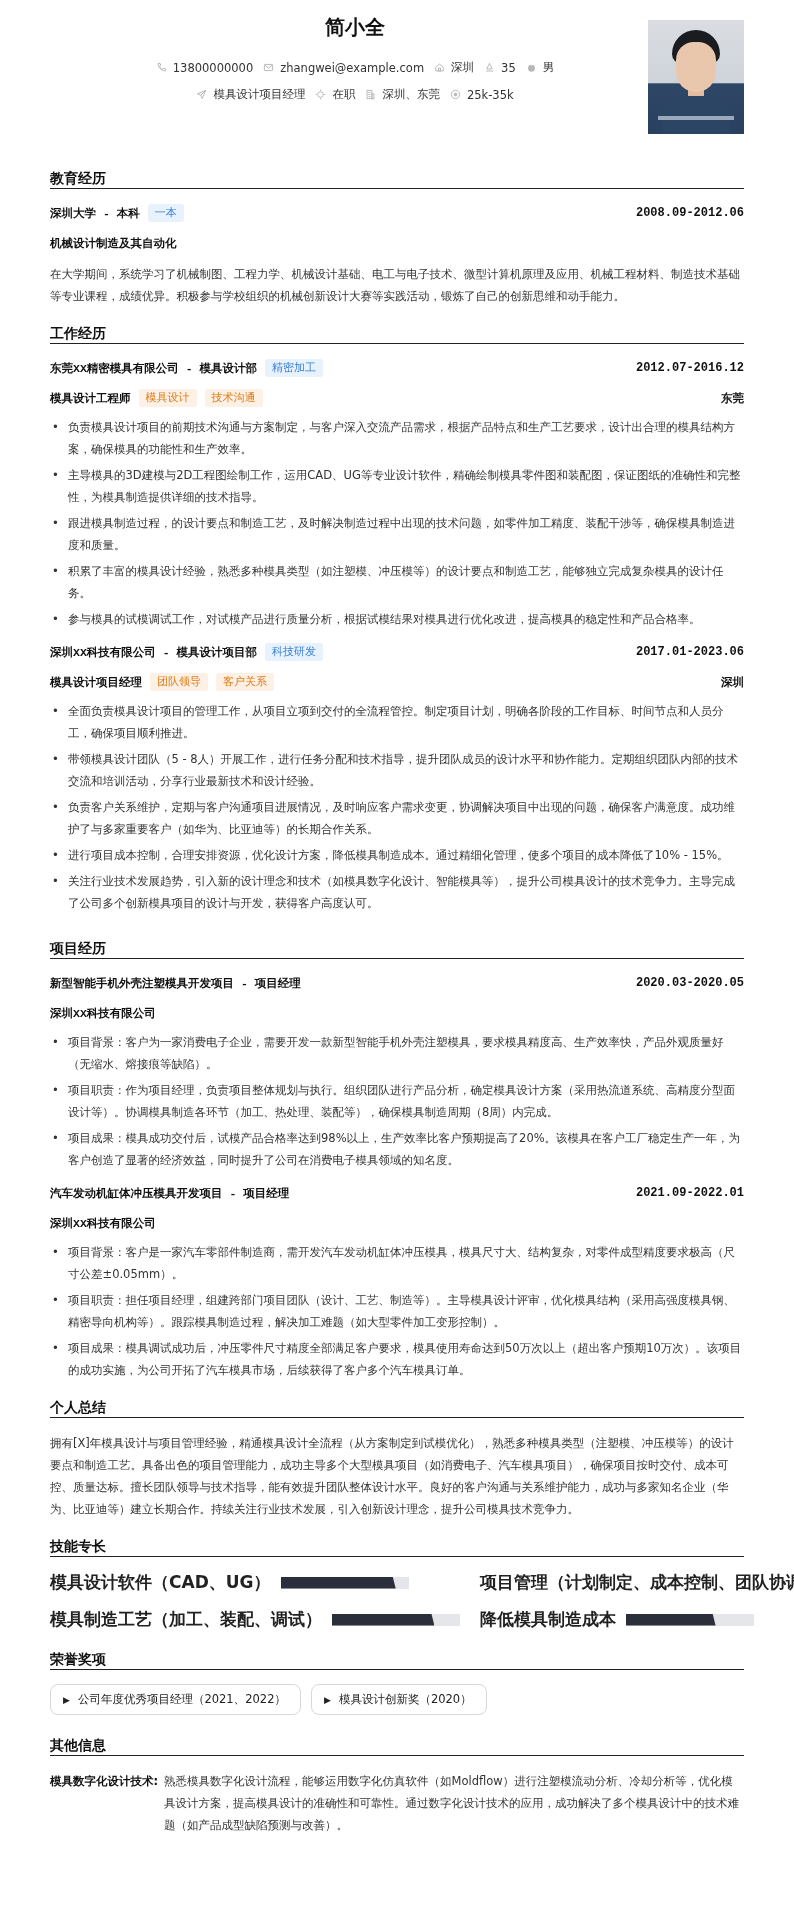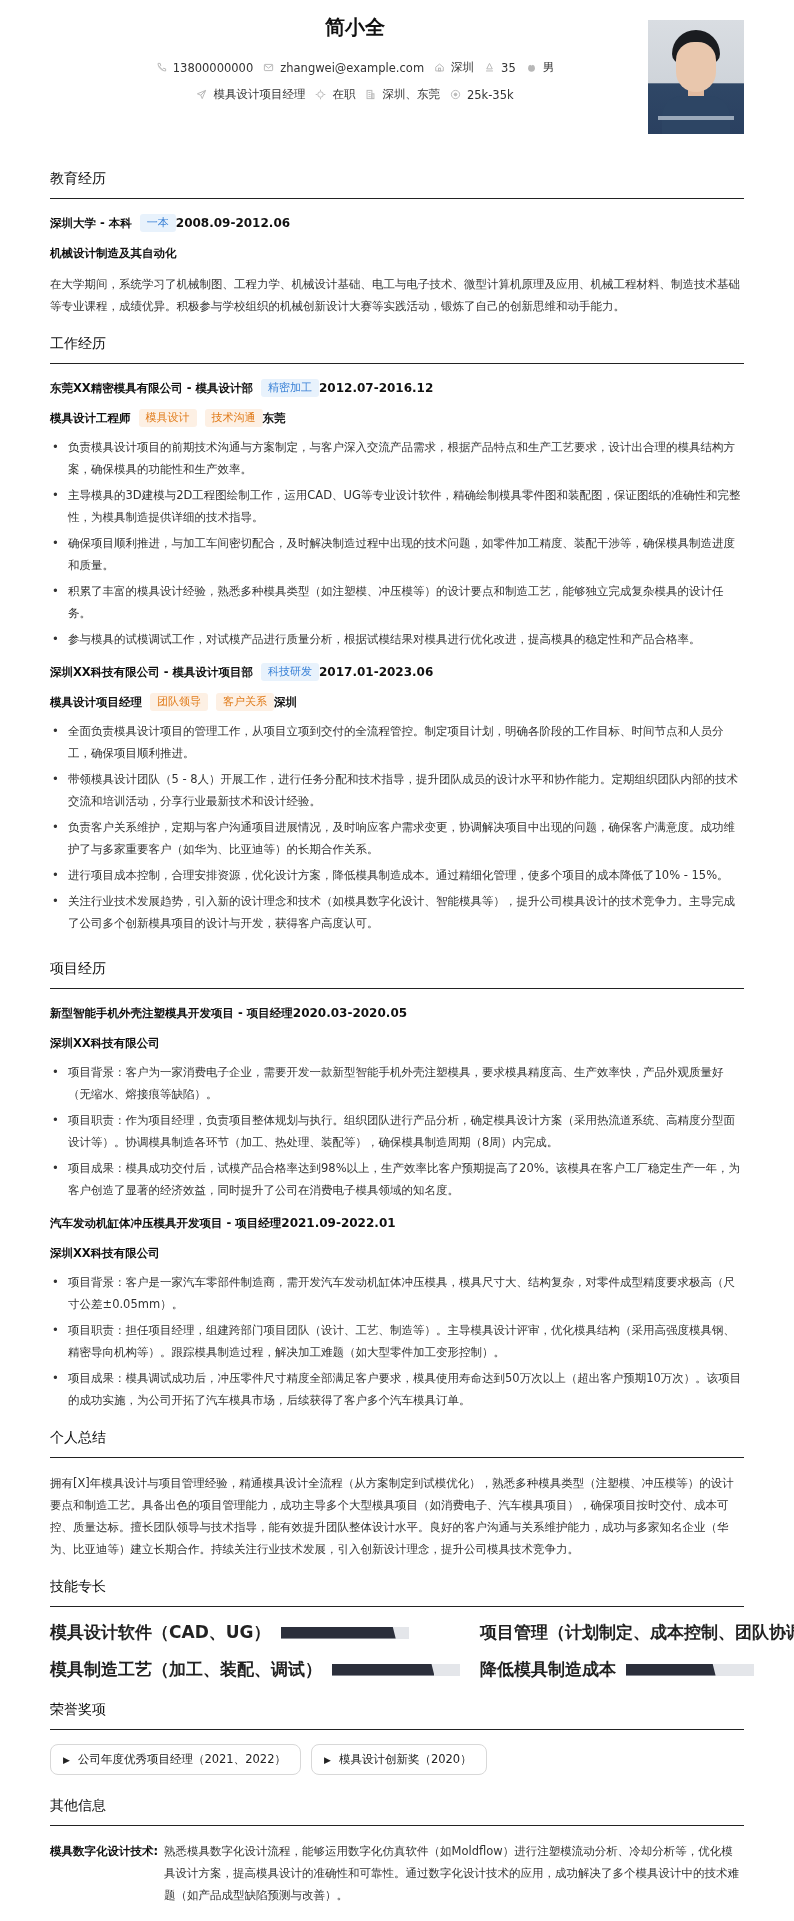--- a/index.html
+++ b/index.html
@@ -38,25 +38,25 @@
   }
   .photo .hair { position: absolute; left: 24px; top: 10px; width: 48px; height: 34px; background: #1a1c20; border-radius: 24px 24px 10px 10px; }
   .photo .face { position: absolute; left: 28px; top: 22px; width: 40px; height: 50px; background: #e9c7ad; border-radius: 18px 18px 20px 20px; }
   .photo .neck { position: absolute; left: 40px; top: 66px; width: 16px; height: 14px; background: #e2bba0; }
   .photo .collar { position: absolute; left: 14px; top: 76px; width: 68px; height: 40px; background: #2d4564; border-radius: 20px 20px 0 0; }
   .photo .stripe { position: absolute; left: 10px; top: 96px; width: 76px; height: 4px; background: #b7c2cf; opacity: .8; }
 
   
   .section { margin-top: 10px; }
   .sec-title {
-    font-size: 14px; font-weight: normal; color: #111;
-    padding-bottom: 10px; border-bottom: 1.5px solid #222;
+    font-size: 14px; font-weight: bold; color: #111;
+    padding-bottom: 0; border-bottom: 1.5px solid #222;
     margin-bottom: 14px;
   }
-  .row { display: flex; justify-content: flex-start; align-items: center; min-height: 20px; }
+  .row { display: flex; justify-content: space-between; align-items: center; min-height: 20px; font-family: Liberation Mono, monospace; }
   .row-left { display: flex; align-items: center; gap: 8px; }
   .bold { font-weight: bold; color: #111; font-size: 11.5px; }
   .date { font-weight: bold; color: #111; font-size: 12px; }
   .tag { font-size: 11px; padding: 2px 7px; border-radius: 3px; line-height: 14px; }
   .tag.blue { background: #e8f2fc; color: #3b82d6; }
   .tag.orange { background: #fdf0e4; color: #e07b1a; }
   .sub { margin-top: 10px; }
   .para { line-height: 22px; color: #333; margin-top: 10px; font-size: 11.5px; }
   ul.bullets { list-style: none; margin-top: 8px; }
   ul.bullets li { position: relative; padding-left: 18px; line-height: 22px; color: #333; margin-bottom: 4px; font-size: 11.5px; }
@@ -217,21 +217,21 @@
         <div class="row-left">
           <span class="bold">模具设计工程师</span>
           <span class="tag orange">模具设计</span>
           <span class="tag orange">技术沟通</span>
         </div>
         <span class="bold">东莞</span>
       </div>
       <ul class="bullets">
         <li>负责模具设计项目的前期技术沟通与方案制定，与客户深入交流产品需求，根据产品特点和生产工艺要求，设计出合理的模具结构方案，确保模具的功能性和生产效率。</li>
         <li>主导模具的3D建模与2D工程图绘制工作，运用CAD、UG等专业设计软件，精确绘制模具零件图和装配图，保证图纸的准确性和完整性，为模具制造提供详细的技术指导。</li>
-        <li>确保项目顺利推进，与加工车间密切配合，及时解决制造过程中出现的技术问题，如零件加工精度、装配干涉等，确保模具制造进度和质量。</li>
+        <li>跟进模具制造过程，的设计要点和制造工艺，及时解决制造过程中出现的技术问题，如零件加工精度、装配干涉等，确保模具制造进度和质量。</li>
         <li>积累了丰富的模具设计经验，熟悉多种模具类型（如注塑模、冲压模等）的设计要点和制造工艺，能够独立完成复杂模具的设计任务。</li>
         <li>参与模具的试模调试工作，对试模产品进行质量分析，根据试模结果对模具进行优化改进，提高模具的稳定性和产品合格率。</li>
       </ul>
     </div>
 
     <div class="entry">
       <div class="row">
         <div class="row-left">
           <span class="bold">深圳XX科技有限公司 - 模具设计项目部</span>
           <span class="tag blue">科技研发</span>

